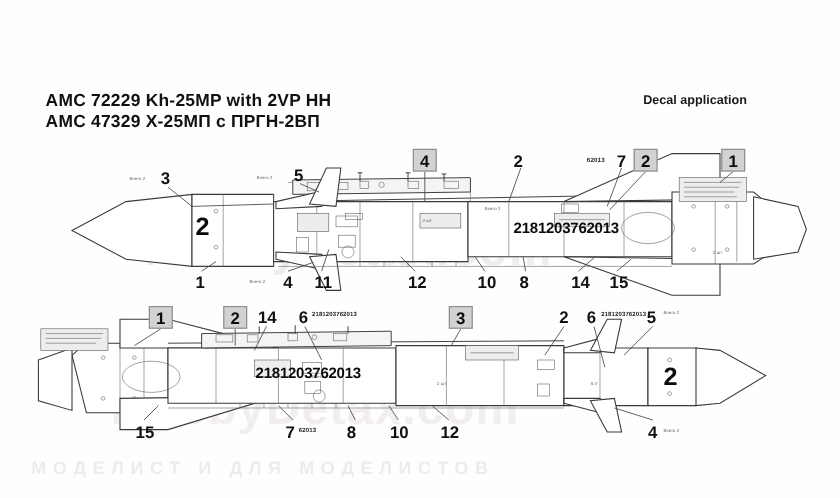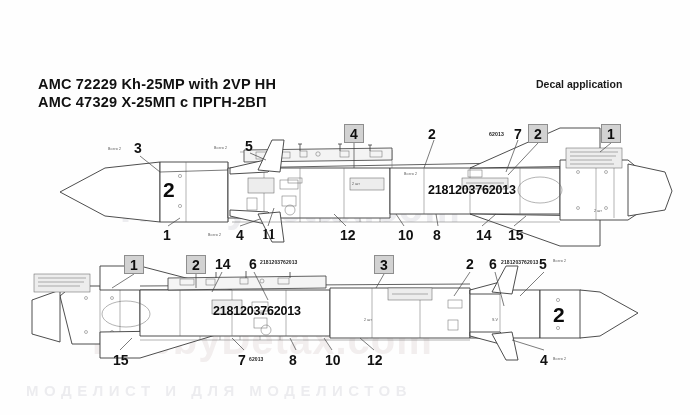--- a/index.html
+++ b/index.html
@@ -370,21 +370,21 @@
   <div class="callout-box" style="left:601px; top:124px;">1</div>
 
   <div class="callout-num" style="left:134px; top:140px;">3</div>
   <div class="callout-num" style="left:245px; top:138px;">5</div>
   <div class="callout-num" style="left:428px; top:126px;">2</div>
   <div class="callout-num" style="left:514px; top:126px;">7</div>
   <div class="callout-small" style="left:489px; top:131px;">62013</div>
 
   <div class="callout-num" style="left:163px; top:227px;">1</div>
   <div class="callout-num" style="left:236px; top:227px;">4</div>
-  <div class="callout-num" style="left:262px; top:227px;font-family:Liberation Serif, serif;">11</div>
+  <div class="callout-num" style="left:262px; top:227px;">11</div>
   <div class="callout-num" style="left:340px; top:227px;">12</div>
   <div class="callout-num" style="left:398px; top:227px;">10</div>
   <div class="callout-num" style="left:433px; top:227px;">8</div>
   <div class="callout-num" style="left:476px; top:227px;">14</div>
   <div class="callout-num" style="left:508px; top:227px;">15</div>
 
   <div class="tiny-label" style="left:108px; top:147px;">Всего 2</div>
   <div class="tiny-label" style="left:214px; top:146px;">Всего 2</div>
   <div class="tiny-label" style="left:208px; top:233px;">Всего 2</div>
   <div class="tiny-label" style="left:352px; top:182px;">2 шт</div>

